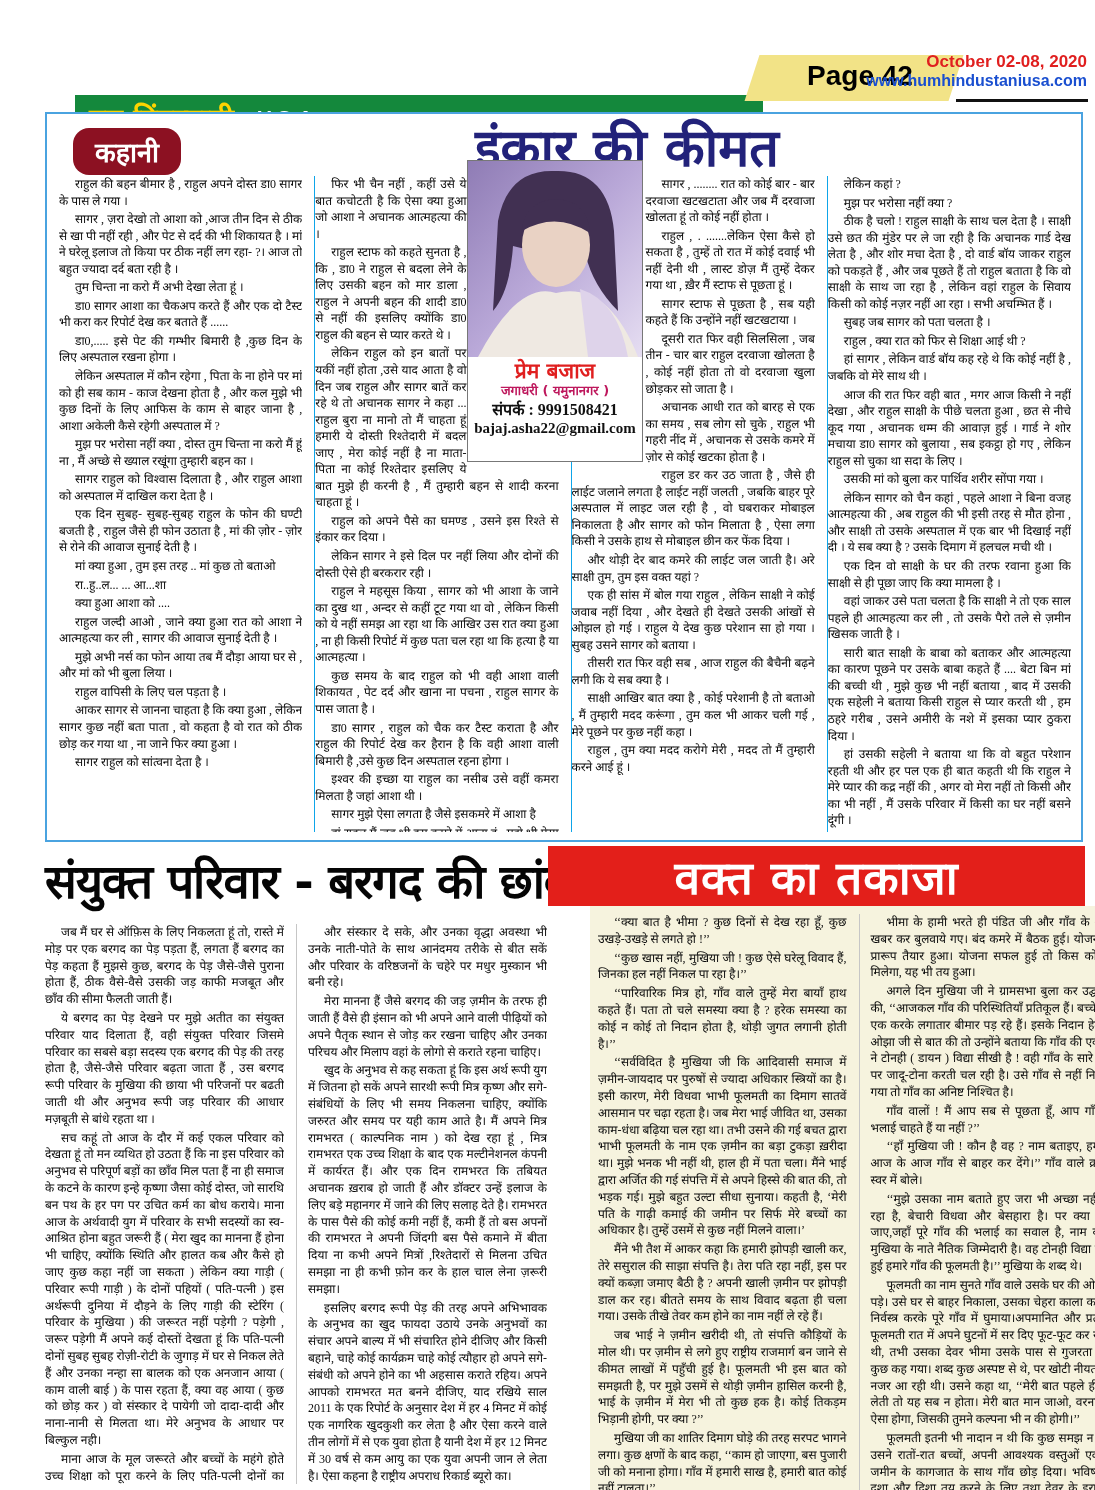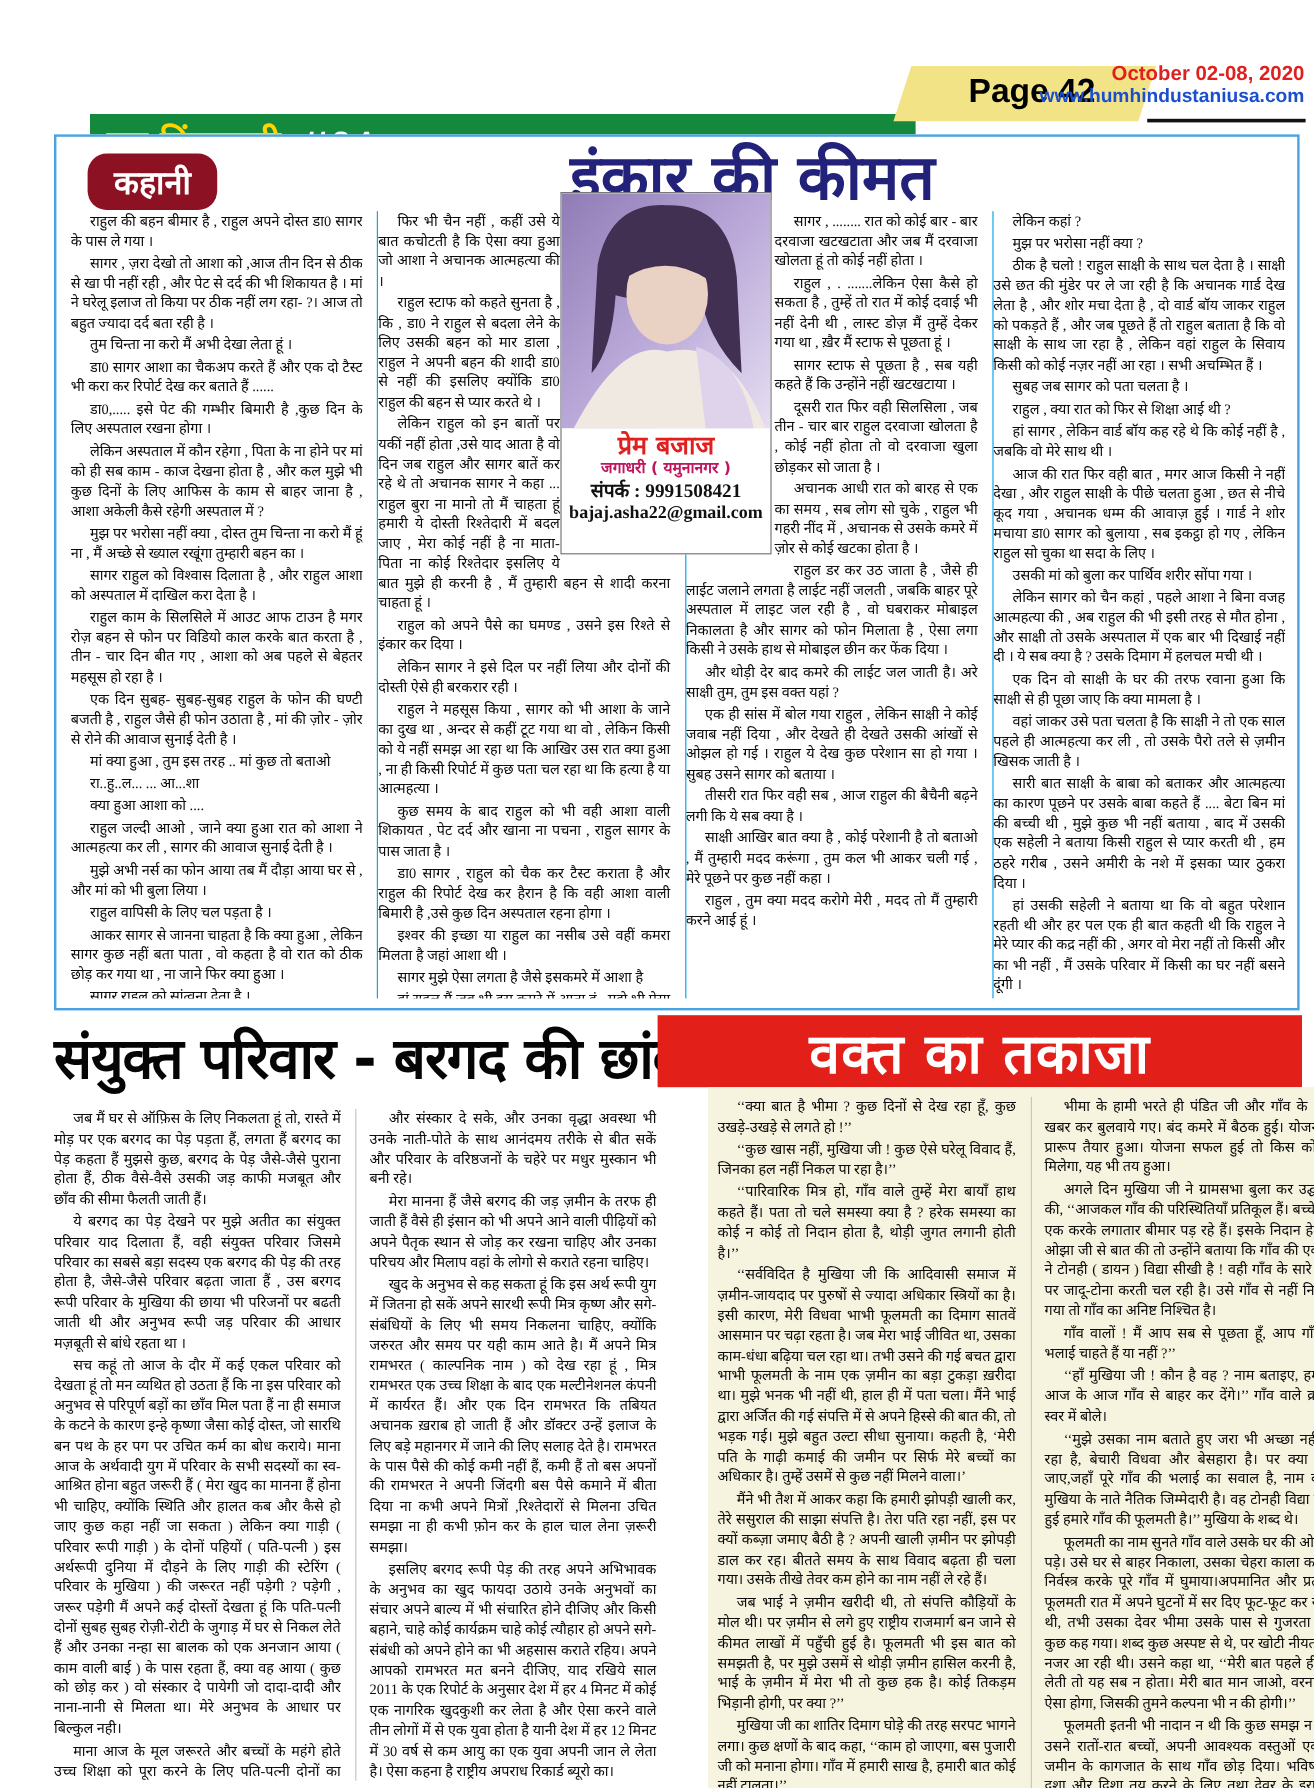--- a/index.html
+++ b/index.html
@@ -111,21 +111,20 @@
     <div class="story-cols">
       <div class="story-col">
           <p>राहुल की बहन बीमार है , राहुल अपने दोस्त डा0 सागर के पास ले गया ।</p>
           <p>सागर , ज़रा देखो तो आशा को ,आज तीन दिन से ठीक से खा पी नहीं रही , और पेट से दर्द की भी शिकायत है । मां ने घरेलू इलाज तो किया पर ठीक नहीं लग रहा- ?। आज तो बहुत ज्यादा दर्द बता रही है ।</p>
           <p>तुम चिन्ता ना करो मैं अभी देखा लेता हूं ।</p>
           <p>डा0 सागर आशा का चैकअप करते हैं और एक दो टैस्ट भी करा कर रिपोर्ट देख कर बताते हैं ......</p>
           <p>डा0,..... इसे पेट की गम्भीर बिमारी है ,कुछ दिन के लिए अस्पताल रखना होगा ।</p>
           <p>लेकिन अस्पताल में कौन रहेगा , पिता के ना होने पर मां को ही सब काम - काज देखना होता है , और कल मुझे भी कुछ दिनों के लिए आफिस के काम से बाहर जाना है , आशा अकेली कैसे रहेगी अस्पताल में ?</p>
           <p>मुझ पर भरोसा नहीं क्या , दोस्त तुम चिन्ता ना करो मैं हूं ना , मैं अच्छे से ख्याल रखूंगा तुम्हारी बहन का ।</p>
           <p>सागर राहुल को विश्वास दिलाता है , और राहुल आशा को अस्पताल में दाखिल करा देता है ।</p>
-          <p>राहुल काम के सिलसिले में आउट आफ टाउन है मगर रोज़ बहन से फोन पर विडियो काल करके बात करता है , तीन - चार दिन बीत गए , आशा को अब पहले से बेहतर महसूस हो रहा है ।</p>
           <p>एक दिन सुबह- सुबह-सुबह राहुल के फोन की घण्टी बजती है , राहुल जैसे ही फोन उठाता है , मां की ज़ोर - ज़ोर से रोने की आवाज सुनाई देती है ।</p>
           <p>मां क्या हुआ , तुम इस तरह .. मां कुछ तो बताओ</p>
           <p>रा..हु..ल... ... आ...शा</p>
           <p>क्या हुआ आशा को ....</p>
           <p>राहुल जल्दी आओ , जाने क्या हुआ रात को आशा ने आत्महत्या कर ली , सागर की आवाज सुनाई देती है ।</p>
           <p>मुझे अभी नर्स का फोन आया तब मैं दौड़ा आया घर से , और मां को भी बुला लिया ।</p>
           <p>राहुल वापिसी के लिए चल पड़ता है ।</p>
           <p>आकर सागर से जानना चाहता है कि क्या हुआ , लेकिन सागर कुछ नहीं बता पाता , वो कहता है वो रात को ठीक छोड़ कर गया था , ना जाने फिर क्या हुआ ।</p>
           <p>सागर राहुल को सांत्वना देता है ।</p>
         </div>

